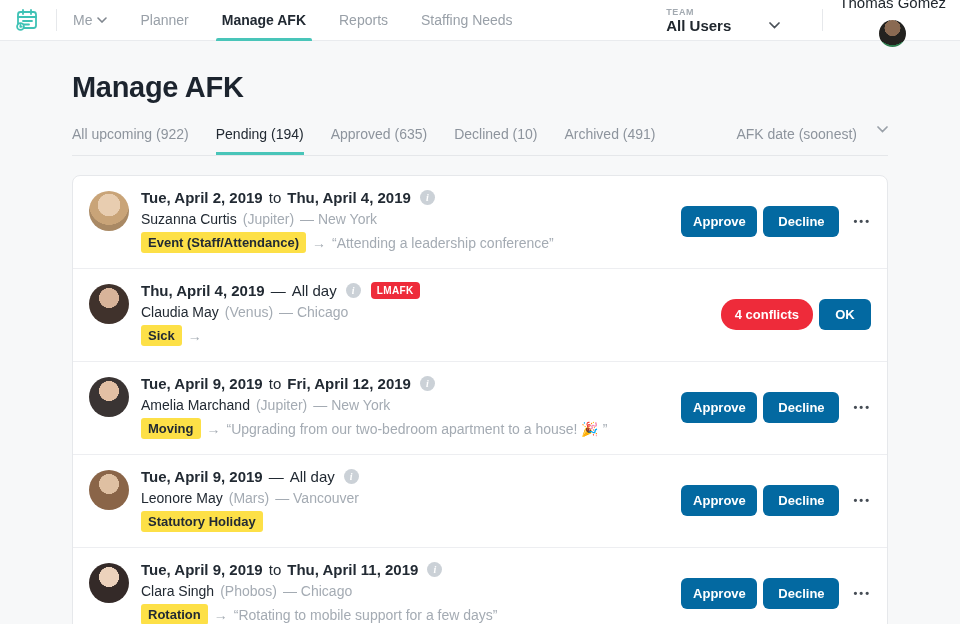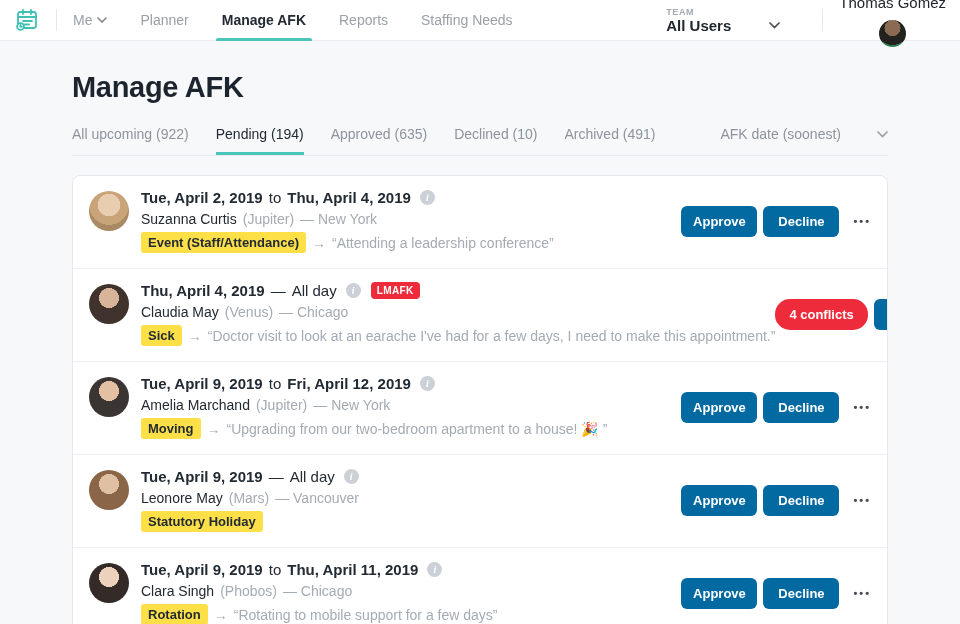--- a/index.html
+++ b/index.html
@@ -28,21 +28,21 @@
       background:radial-gradient(circle at 50% 30%, #8a6a52 0 34%, #23221f 35% 72%, #2e7d4f 73% 100%); }
 
   
   .page-title { margin:30px 72px 0; font-size:29px; font-weight:800;
                 color:#1c242e; letter-spacing:-.3px; }
   .tabs { margin:22px 72px 0; display:flex; align-items:flex-end; gap:27px;
           border-bottom:1px solid #e5e7ea; }
   .tab { font-size:14px; color:#8d949d; padding-bottom:13px; cursor:pointer; white-space:nowrap; }
   .tab.active { color:#222a33; font-weight:400; border-bottom:3px solid #49c5b9;
                 padding-bottom:10px; margin-bottom:0px; }
-  .sort { margin-left:auto; display:flex; align-items:center; gap:36px;
+  .sort { margin-left:auto; display:flex; align-items:flex-start; gap:20px;
           color:#8d949d; font-size:14px; padding-bottom:13px; cursor:pointer; }
 
   
   .card { margin:19px 72px 0; background:#fff; border:1px solid #e6e8eb;
           border-radius:8px; overflow:hidden; }
   .row { display:flex; align-items:center; padding:13px 16px 15px; }
   .row + .row { border-top:1px solid #edeef1; }
   .avatar { width:40px; height:40px; border-radius:50%; flex:0 0 40px;
             align-self:flex-start; margin-top:2px; }
   .av1 { background:radial-gradient(circle at 50% 35%, #e8cdb0 0 34%, #c9a478 35% 60%, #a98964 61% 100%); }
@@ -188,21 +188,20 @@
         <span class="badge">LMAFK</span>
       </div>
       <div class="line">
         <span class="name">Claudia May</span>
         <span class="meta">(Venus)</span>
         <span class="meta">— Chicago</span>
       </div>
       <div class="line">
         <span class="tag">Sick</span>
         <span class="meta">→</span>
-        <span class="meta note">“Doctor visit to look at an earache I've had for a few days, I need to make this appointment.”</span>
       </div>
     </div>
     <div class="row-actions">
       <span class="pill">4 conflicts</span>
       <button class="btn btn-ok">OK</button>
 
     </div>
   </div>
 
   <div class="row">

